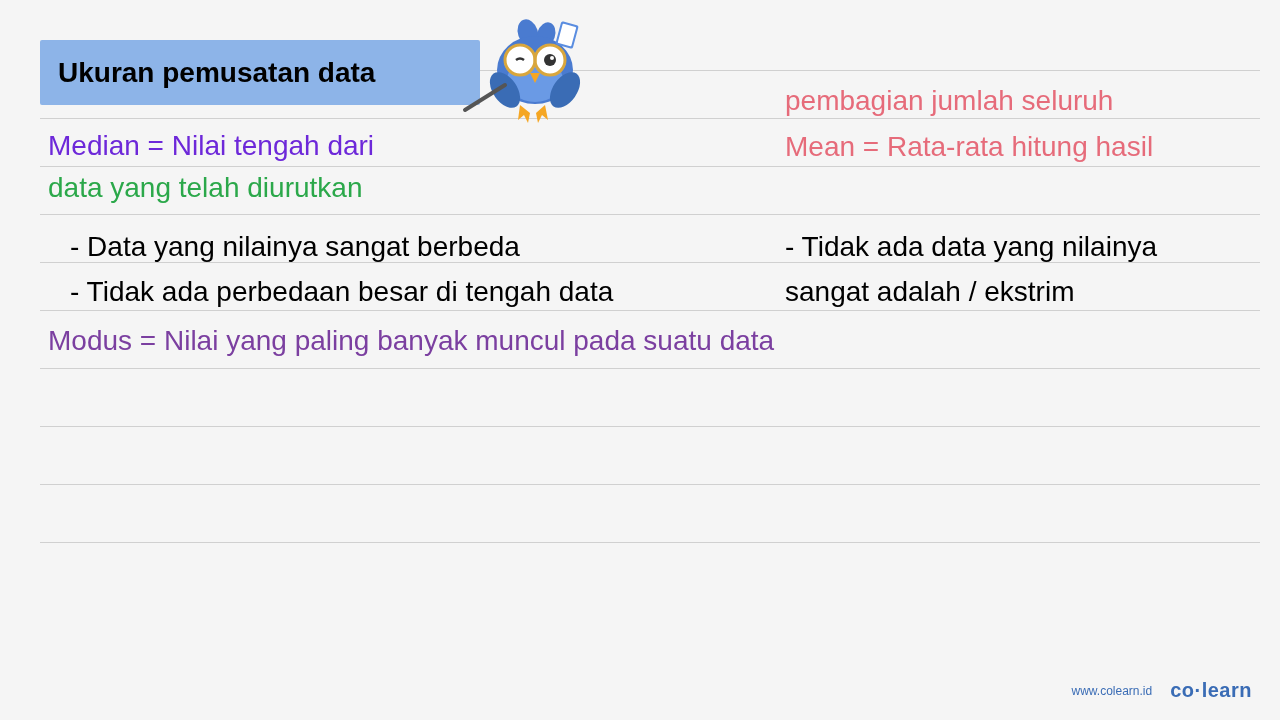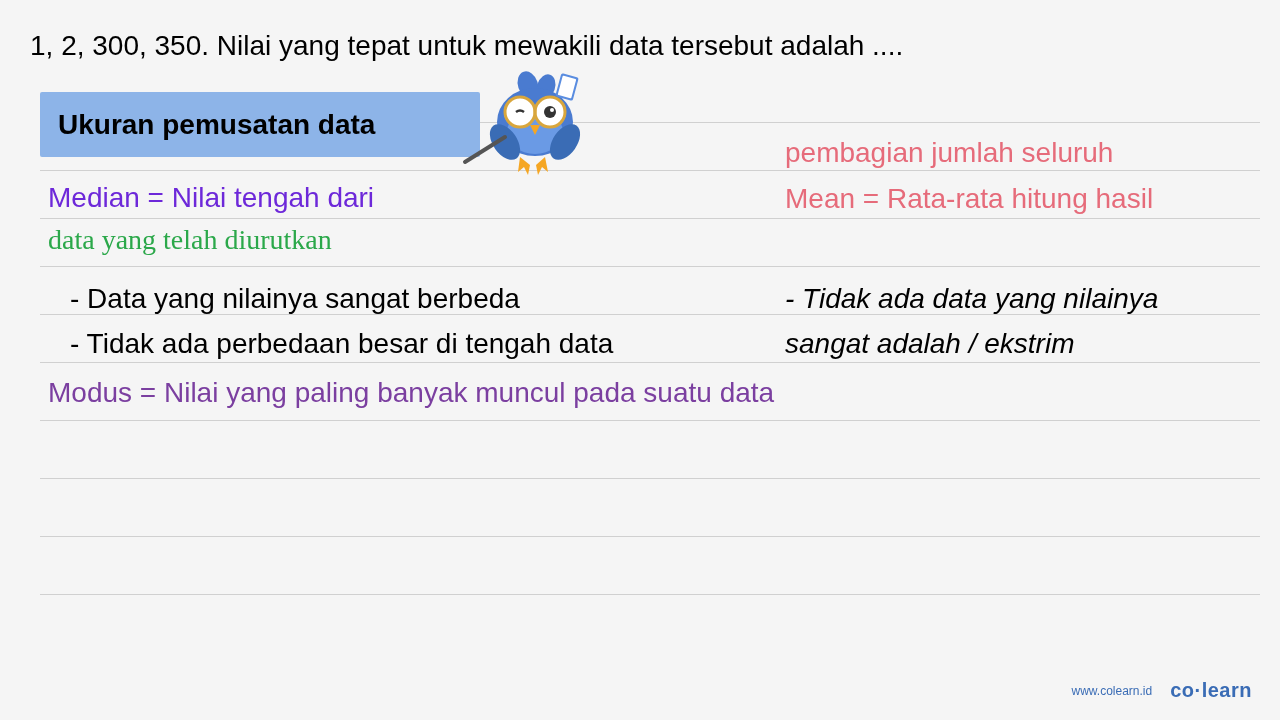--- a/index.html
+++ b/index.html
@@ -72,21 +72,20 @@
       font-weight: 400;
       line-height: 1.5;
     }
     .median-line2 {
       position: absolute;
       left: 28px;
       top: 132px;
       font-size: 28px;
       color: #2ba84a;
       font-weight: 400;
-      font-family: Liberation Serif, serif;
     }
     .mean-label {
       position: absolute;
       left: 765px;
       top: 38px;
       font-size: 28px;
       color: #e66b7a;
       font-weight: 400;
       line-height: 1.65;
     }
@@ -98,21 +97,20 @@
       color: #000;
       line-height: 1.6;
     }
     .mean-bullets {
       position: absolute;
       left: 765px;
       top: 185px;
       font-size: 28px;
       color: #000;
       line-height: 1.6;
-      font-style: italic;
     }
     .modus-label {
       position: absolute;
       left: 28px;
       top: 285px;
       font-size: 28px;
       color: #7b3fa0;
       font-weight: 400;
     }
     .footer {
@@ -131,21 +129,20 @@
       font-size: 20px;
       color: #3a6cb5;
       font-weight: 700;
       letter-spacing: 0.5px;
     }
   </style>
 </head>
 <body>
 
 <div class="page">
-  <div class="question-text">1, 2, 300, 350. Nilai yang tepat untuk mewakili data tersebut adalah ....</div>
 
   <div class="content-area">
     <div class="ruled-line" style="top:30px;"></div>
     <div class="ruled-line" style="top:78px;"></div>
     <div class="ruled-line" style="top:126px;"></div>
     <div class="ruled-line" style="top:174px;"></div>
     <div class="ruled-line" style="top:222px;"></div>
     <div class="ruled-line" style="top:270px;"></div>
     <div class="ruled-line" style="top:328px;"></div>
     <div class="ruled-line" style="top:386px;"></div>

